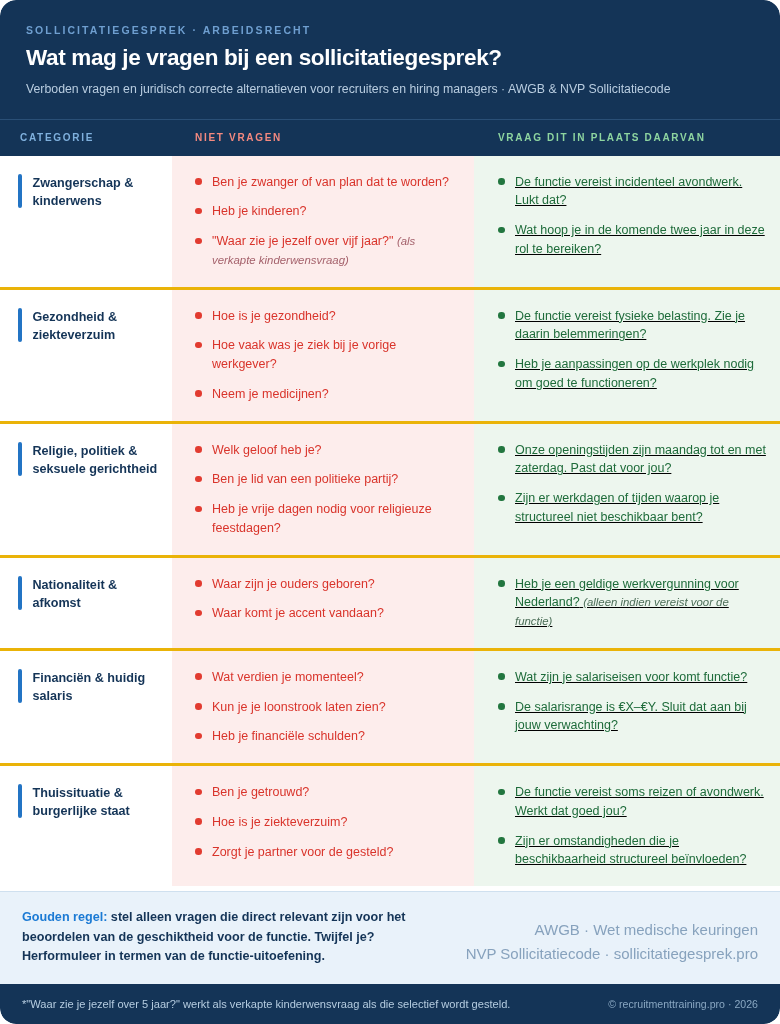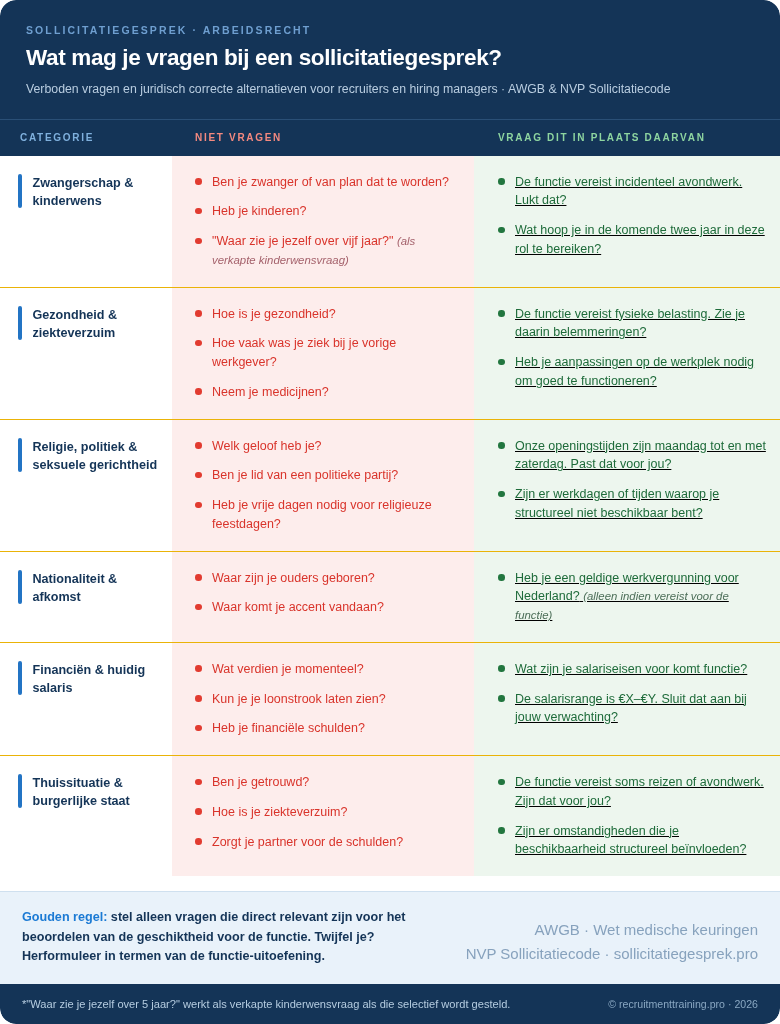--- a/index.html
+++ b/index.html
@@ -65,21 +65,21 @@
   .col-bad  { width:302px; padding-left:23px; }
   .col-good { width:306px; padding-left:24px; }
   .th-cat  { color:#7fb0dd;padding-left:20px; }
   .th-bad  { color:#f4897f; }
   .th-good { color:#8ed5a0; }
 
   
   .tbody { flex:1 1 auto; display:flex; flex-direction:column; }
   .row {
     display:flex;
-    border-bottom:1px solid #eab308;
+    border-bottom:3px solid #eab308;
     flex:0 0 auto;
   }
   .row:last-child { border-bottom:none; }
 
   .cell { padding:18px 0 18px 0; }
 
   
   .cat-cell {
     width:172px;
     background:#ffffff;
@@ -298,26 +298,26 @@
       </div>
       <div class="row">
         <div class="cell cat-cell">
           <div class="accent"></div>
           <div class="cat-label">Thuissituatie &amp; burgerlijke staat</div>
         </div>
         <div class="cell bad-cell">
           <ul>
             <li><span>Ben je getrouwd?</span></li>
             <li><span>Hoe is je ziekteverzuim?</span></li>
-            <li><span>Zorgt je partner voor de schulden?</span></li>
-          </ul>
-        </div>
-        <div class="cell good-cell">
-          <ul>
-            <li><span>De functie vereist soms reizen of avondwerk. Zijn dat voor jou?</span></li>
+            <li><span>Zorgt je partner voor de gesteld?</span></li>
+          </ul>
+        </div>
+        <div class="cell good-cell">
+          <ul>
+            <li><span>De functie vereist soms reizen of avondwerk. Werkt dat goed jou?</span></li>
             <li><span>Zijn er omstandigheden die je beschikbaarheid structureel beïnvloeden?</span></li>
           </ul>
         </div>
       </div>
     </div>
 
   <div class="goldenrule">
     <div class="gr-text">
       <span class="gr-lead">Gouden regel:</span><span> stel alleen vragen die direct relevant zijn voor het beoordelen van de geschiktheid voor de functie. Twijfel je? Herformuleer in termen van de functie-uitoefening.</span>
     </div>

